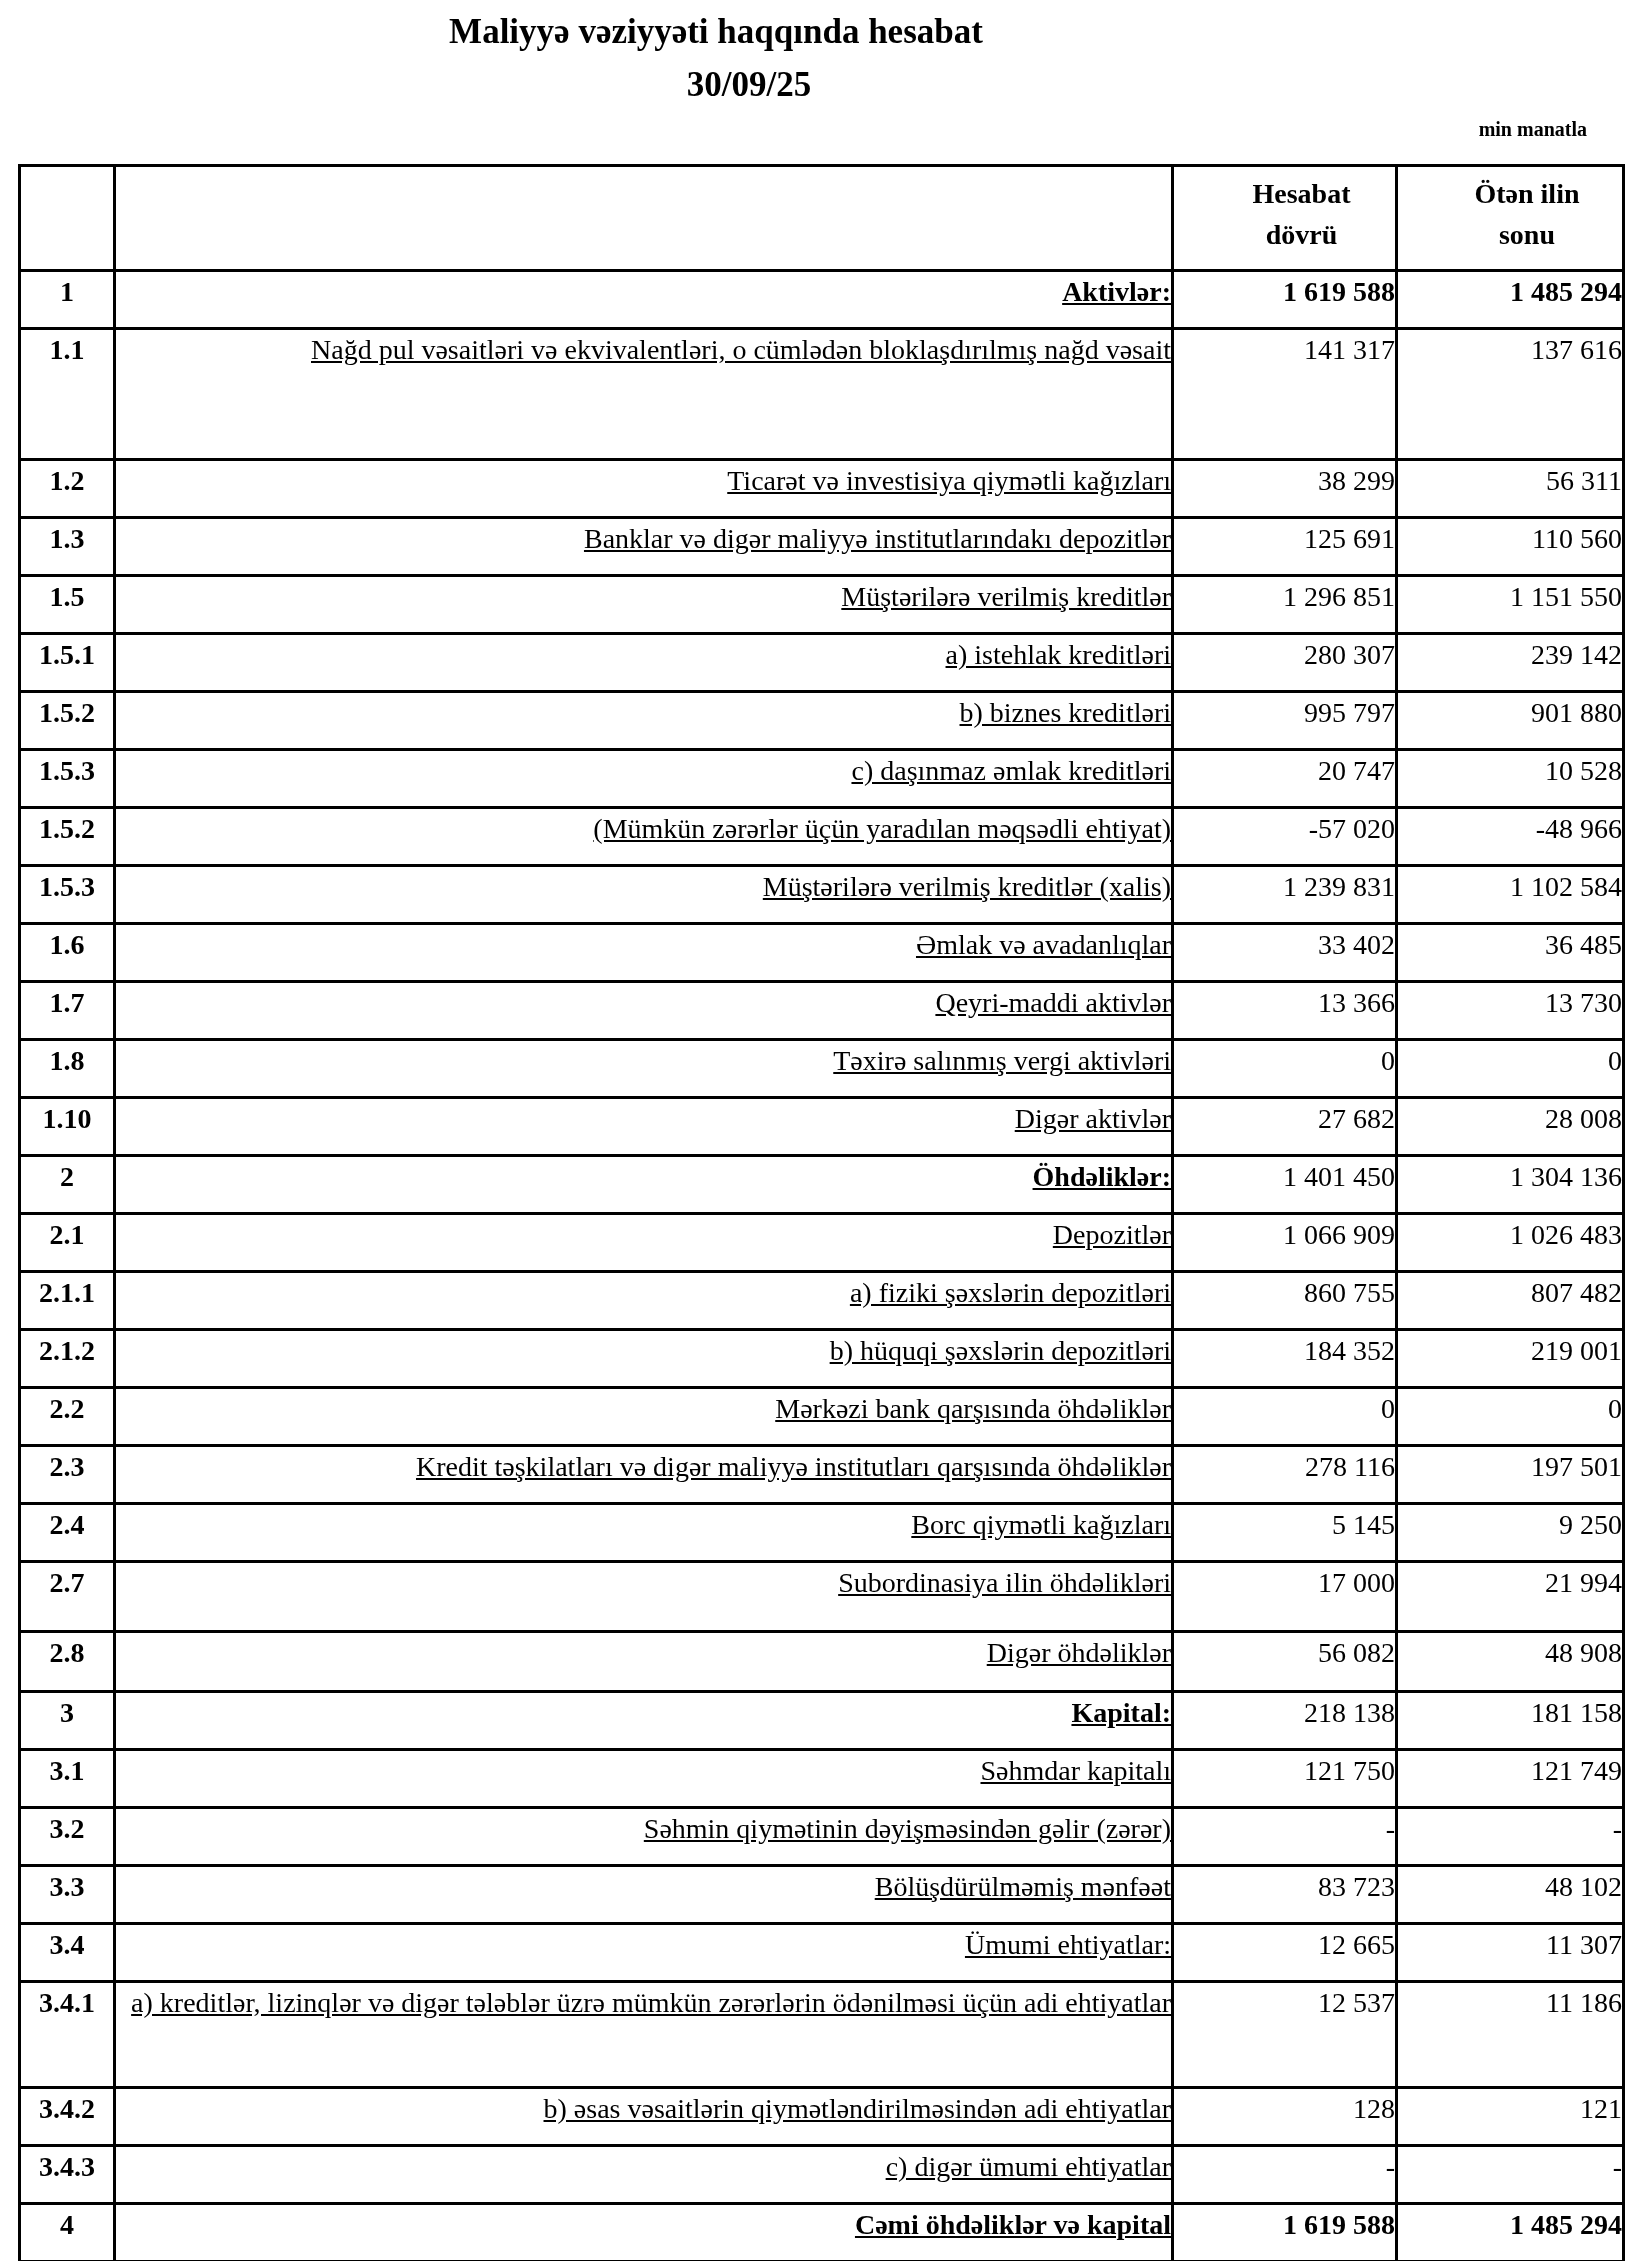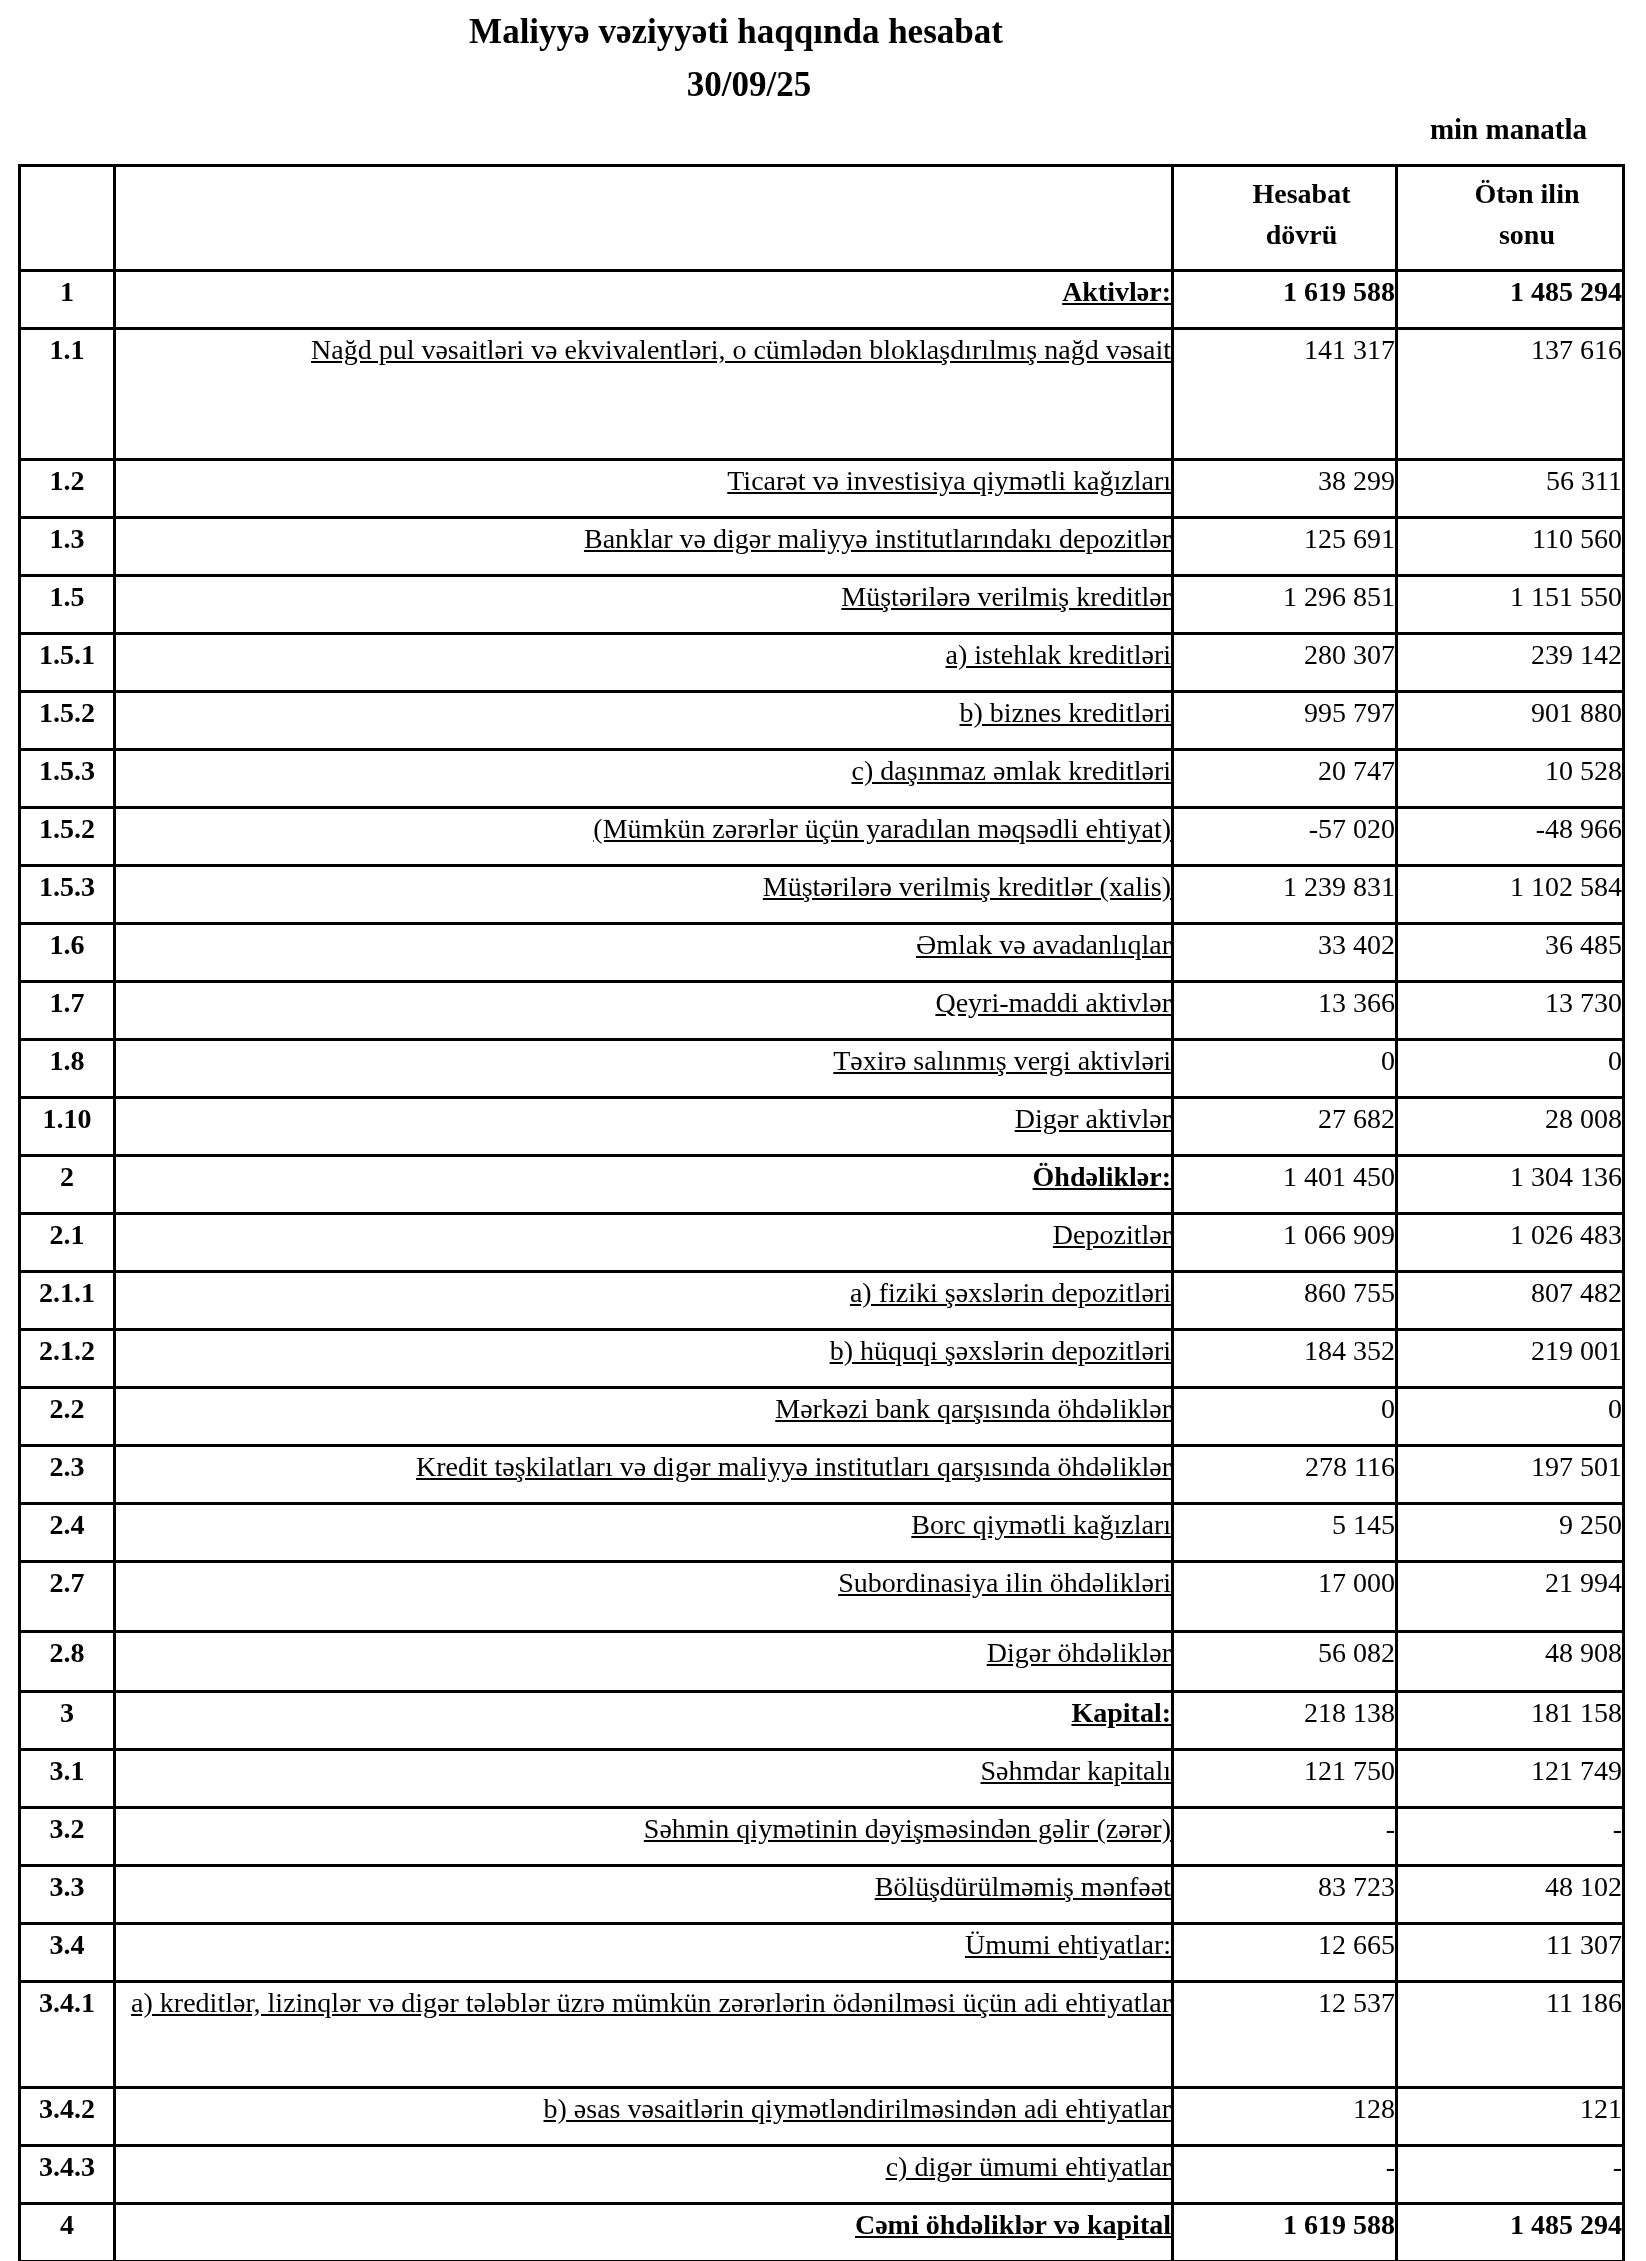--- a/index.html
+++ b/index.html
@@ -17,38 +17,37 @@
   }
   .doc-title {
     position: absolute;
     left: 0;
     width: 1432px;
     top: 11px;
     text-align: center;
     font-weight: bold;
     font-size: 35px;
     line-height: 41px;
-    padding-left: 20px;
   }
   .doc-date {
     position: absolute;
     left: 0;
     width: 1498px;
     top: 64px;
     text-align: center;
     font-weight: bold;
     font-size: 35px;
     line-height: 41px;
   }
   .unit-label {
     position: absolute;
     right: 60px;
     top: 113px;
     font-weight: bold;
-    font-size: 29px;
+    font-size: 20px;
     line-height: 32px;
   }
   table.report {
     position: absolute;
     left: 18px;
     top: 164px;
     width: 1605px;
     border-collapse: collapse;
     table-layout: fixed;
   }

